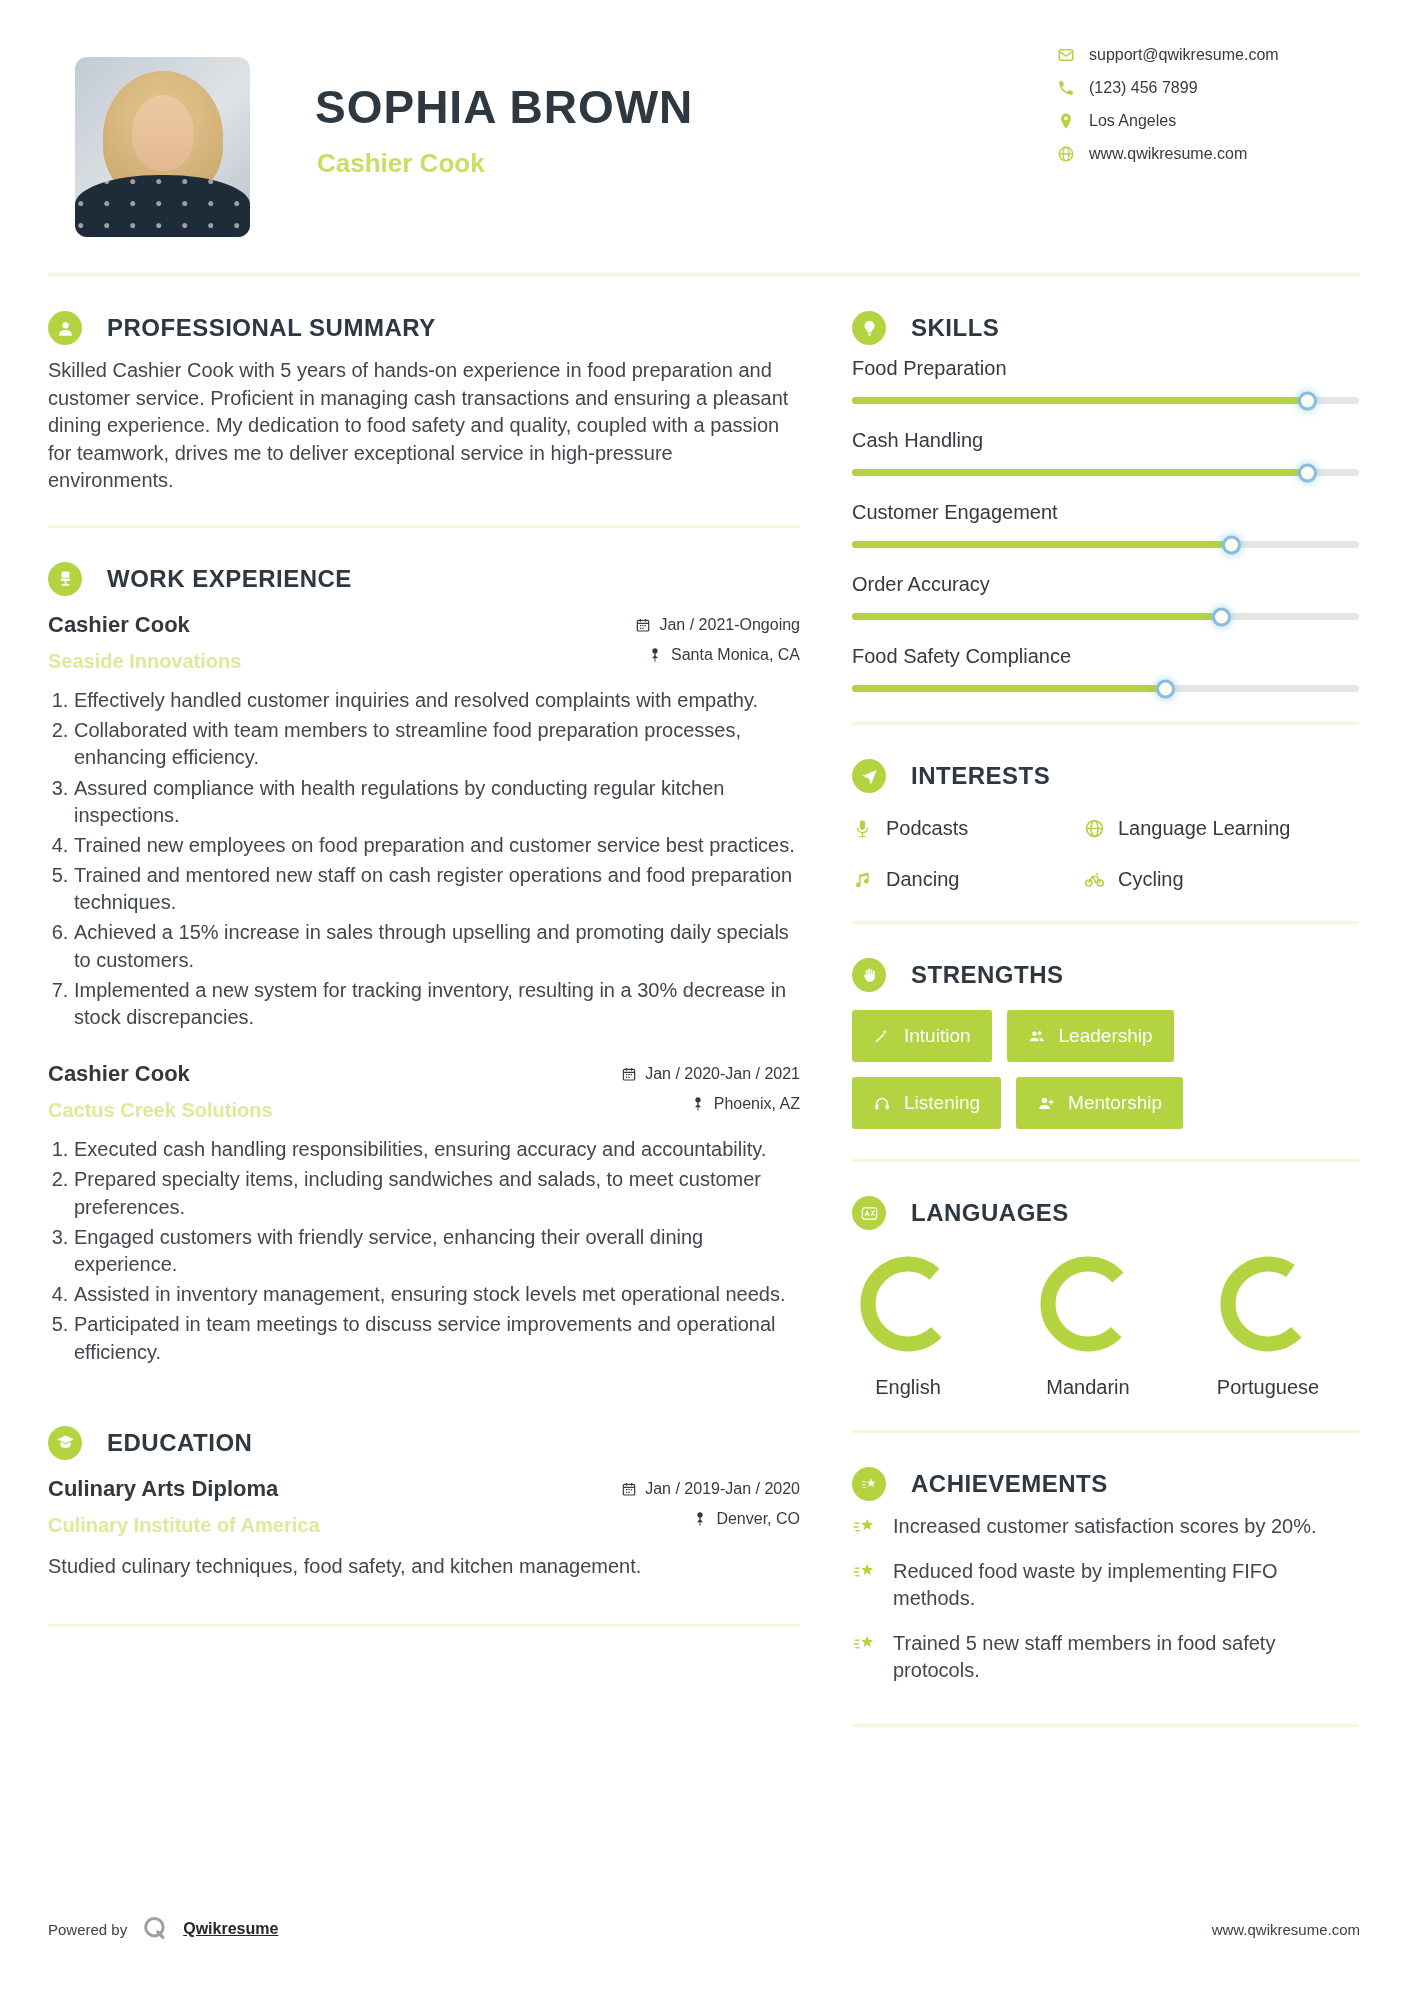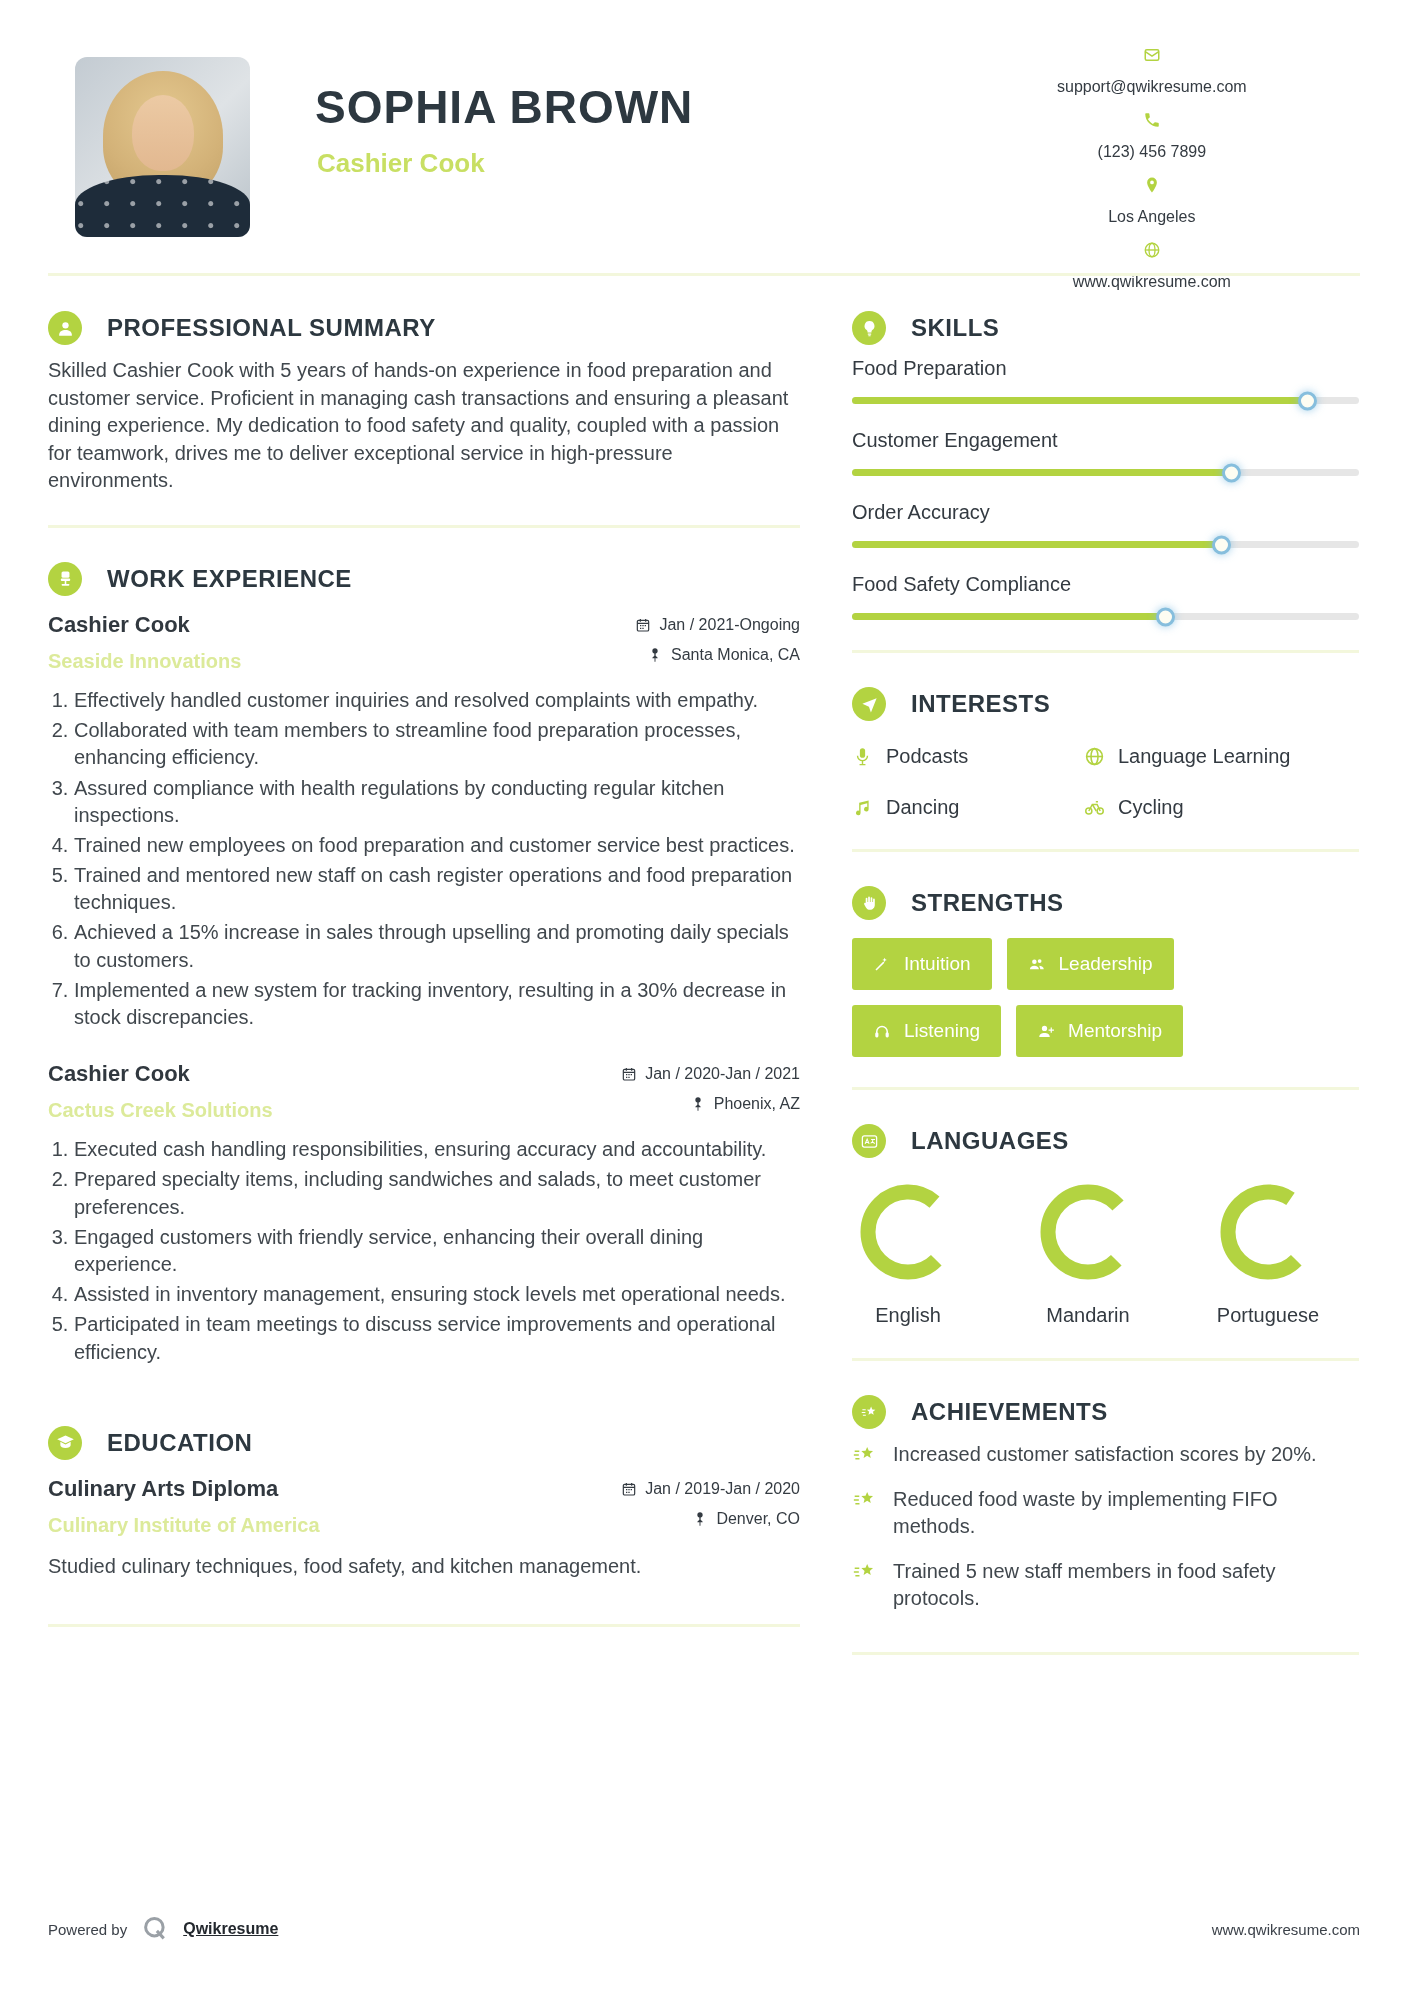--- a/index.html
+++ b/index.html
@@ -16,21 +16,21 @@
   .photo .hair{position:absolute;left:28px;top:14px;width:120px;height:130px;border-radius:50% 50% 42% 42%;
          background:radial-gradient(circle at 50% 35%,#e4c88f 0%,#d3b278 60%,#c2a167 100%);}
   .photo .face{position:absolute;left:57px;top:38px;width:62px;height:76px;border-radius:50% 50% 46% 46%;
          background:linear-gradient(180deg,#eccaa4 0%,#e2b890 100%);}
   .photo .bodyshape{position:absolute;left:0;top:118px;width:175px;height:62px;
          background:radial-gradient(circle at 22% 30%,rgba(255,255,255,.55) 0 2px,transparent 3px) 0 0/26px 22px,#1e2c3a;
          border-radius:48% 48% 0 0;}
   .name{position:absolute;left:315px;top:80px;font-size:46px;font-weight:800;letter-spacing:1px;color:var(--heading);}
   .role{position:absolute;left:317px;top:148px;font-size:26px;font-weight:600;color:var(--subtitle);}
   .contact{position:absolute;left:1057px;top:46px;display:flex;flex-direction:column;gap:15px;}
-  .contact-row{display:flex;align-items:center;gap:14px;font-size:16px;color:#343b42;flex-direction:column;}
+  .contact-row{display:flex;align-items:center;gap:14px;font-size:16px;color:#343b42;}
   .contact-row svg{width:18px;height:18px;color:var(--accent);flex:none;}
   .header-divider{position:absolute;left:48px;right:47px;top:273px;height:3px;background:var(--divider);}
 
   
   .columns{position:absolute;top:277px;left:0;width:1407px;display:flex;gap:52px;padding:0 48px;align-items:flex-start;}
   .col-left{width:752px;}
   .col-right{width:507px;}
 
   .section-head{display:flex;align-items:center;gap:25px;margin:34px 0 12px;}
   .icon-circle{width:34px;height:34px;border-radius:50%;background:var(--accent);color:#fff;
@@ -270,20 +270,27 @@
       </div>
 
       <div class="skill">
         <div class="skill-label">Food Preparation</div>
         <div class="track">
             <div class="fill" style="width: 90%;"></div>
             <div class="knob" style="left: calc(90% - 10px);"></div>
           </div>
       </div>
       <div class="skill">
+        <div class="skill-label">Cash Handling</div>
+        <div class="track">
+            <div class="fill" style="width: 90%;"></div>
+            <div class="knob" style="left: calc(90% - 10px);"></div>
+          </div>
+      </div>
+      <div class="skill">
         <div class="skill-label">Customer Engagement</div>
         <div class="track">
             <div class="fill" style="width: 75%;"></div>
             <div class="knob" style="left: calc(75% - 10px);"></div>
           </div>
       </div>
       <div class="skill">
         <div class="skill-label">Order Accuracy</div>
         <div class="track">
             <div class="fill" style="width: 73%;"></div>

